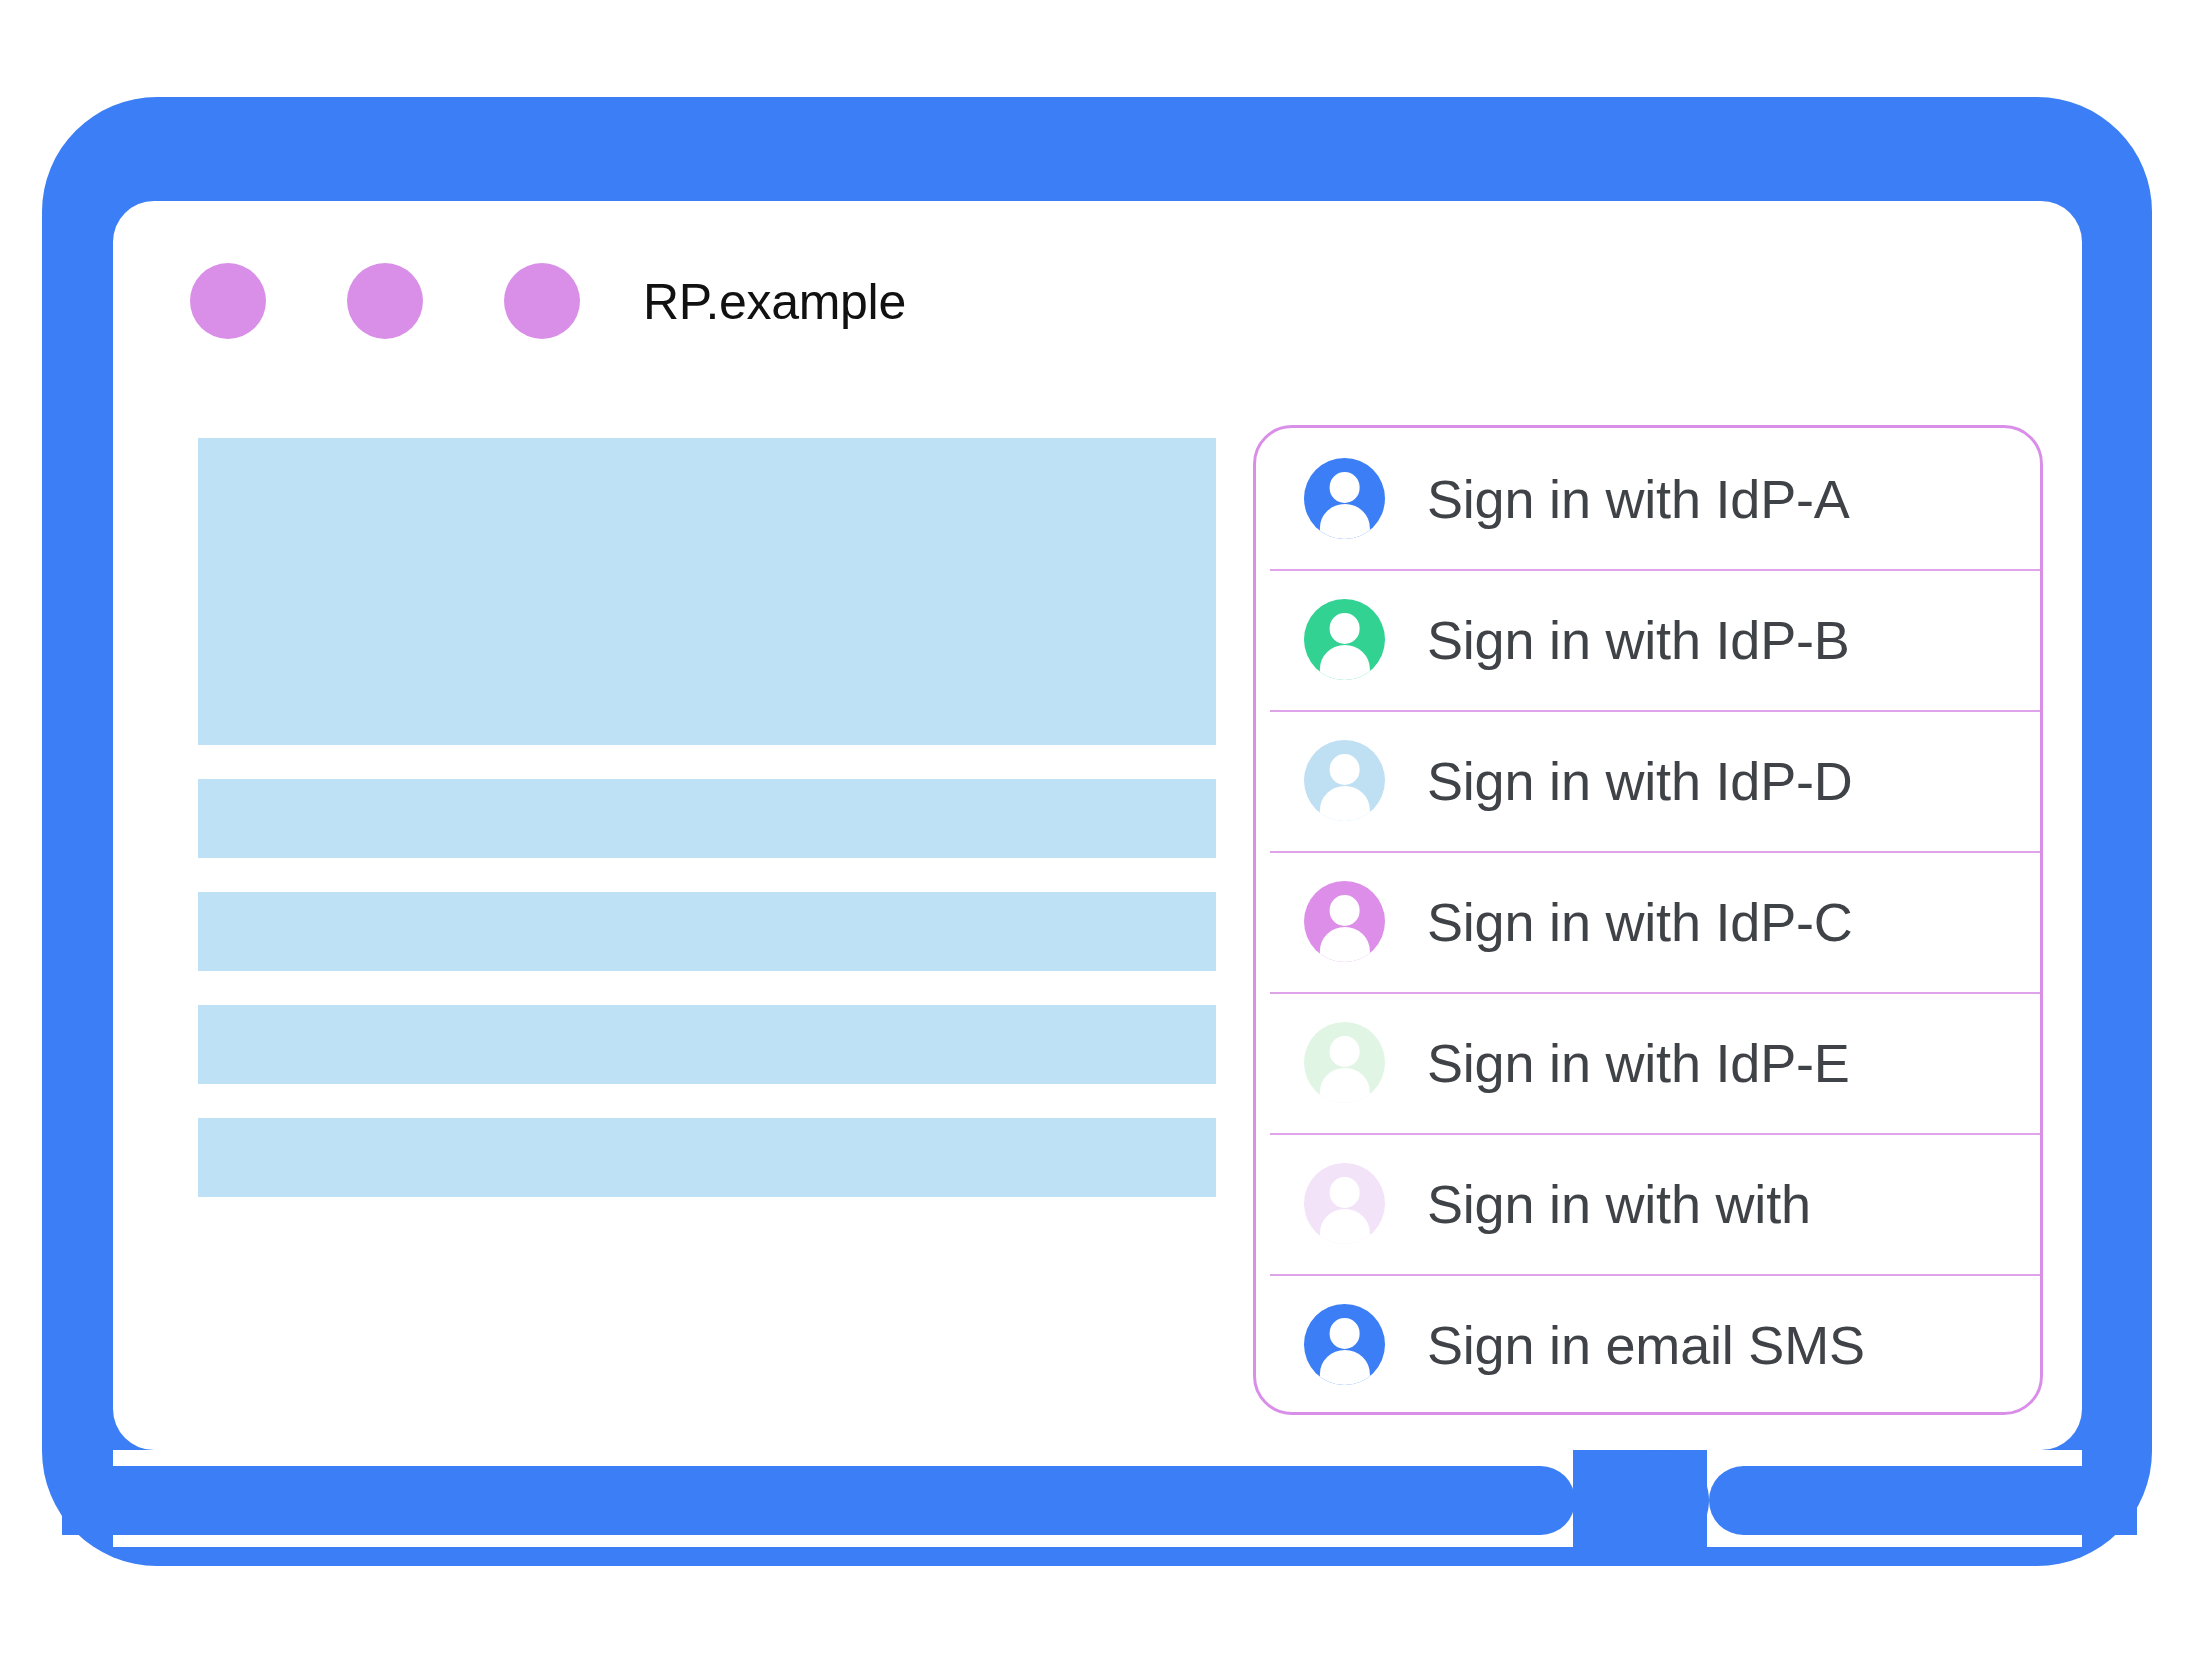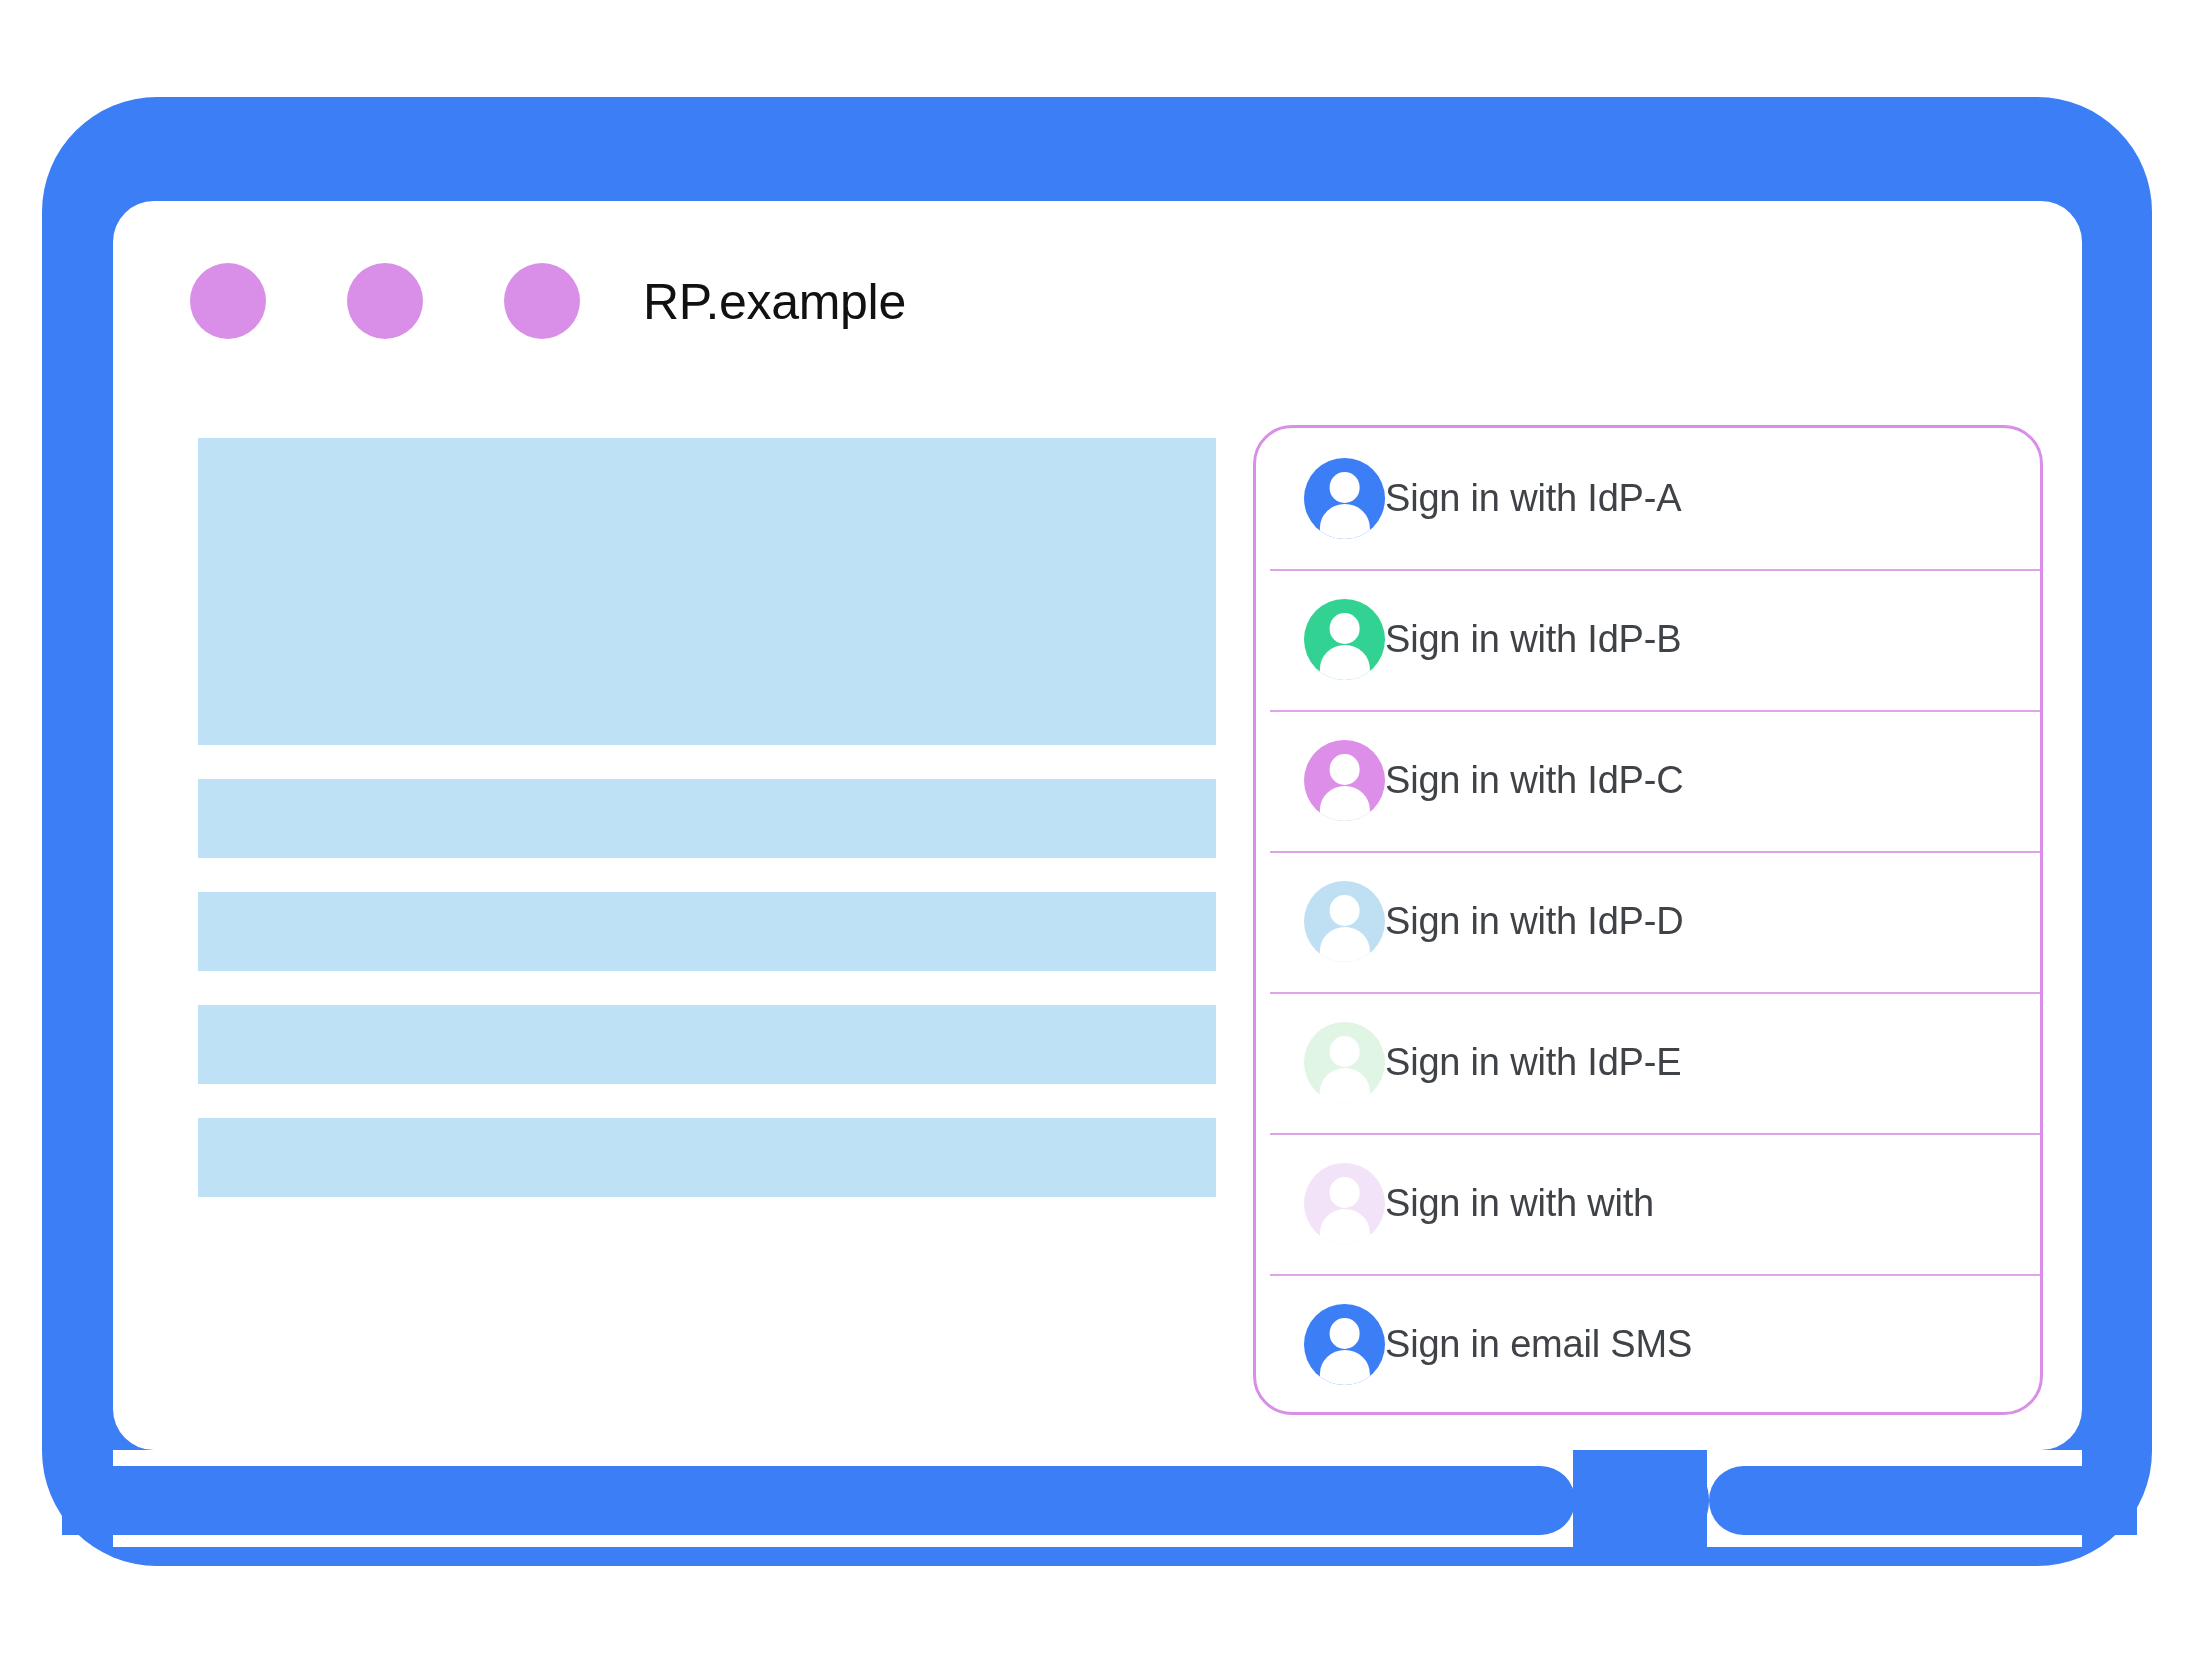--- a/index.html
+++ b/index.html
@@ -147,21 +147,22 @@
   }
   .avatar .body{
     position:absolute;
     left:50%; top:57%;
     transform:translateX(-50%);
     width:62%; height:48%;
     border-radius:50% 50% 0 0 / 62% 62% 0 0;
     background:#ffffff;
   }
   .signin-label{
-    font-size:38px;
+    margin-left:42px;
+    font-size:54px;
     color:#3f4246;
     white-space:nowrap;
     letter-spacing:-0.2px;
   }
 </style>
 </head>
 <body>
 
 <div class="stage">
 
@@ -200,33 +201,33 @@
 
     <div class="signin-row">
       <span class="avatar" style="background:#32d293;">
         <span class="head"></span>
           <span class="body"></span>
       </span>
       <span class="signin-label">Sign in with IdP-B</span>
     </div>
 
     <div class="signin-row">
+      <span class="avatar" style="background:#bfdff3;">
+        <span class="head"></span>
+          <span class="body"></span>
+      </span>
+      <span class="signin-label">Sign in with IdP-D</span>
+    </div>
+
+    <div class="signin-row">
       <span class="avatar" style="background:#dd8ee8;">
         <span class="head"></span>
           <span class="body"></span>
       </span>
       <span class="signin-label">Sign in with IdP-C</span>
-    </div>
-
-    <div class="signin-row">
-      <span class="avatar" style="background:#bfdff3;">
-        <span class="head"></span>
-          <span class="body"></span>
-      </span>
-      <span class="signin-label">Sign in with IdP-D</span>
     </div>
 
     <div class="signin-row">
       <span class="avatar" style="background:#e1f5e4;">
         <span class="head"></span>
           <span class="body"></span>
       </span>
       <span class="signin-label">Sign in with IdP-E</span>
     </div>
 

